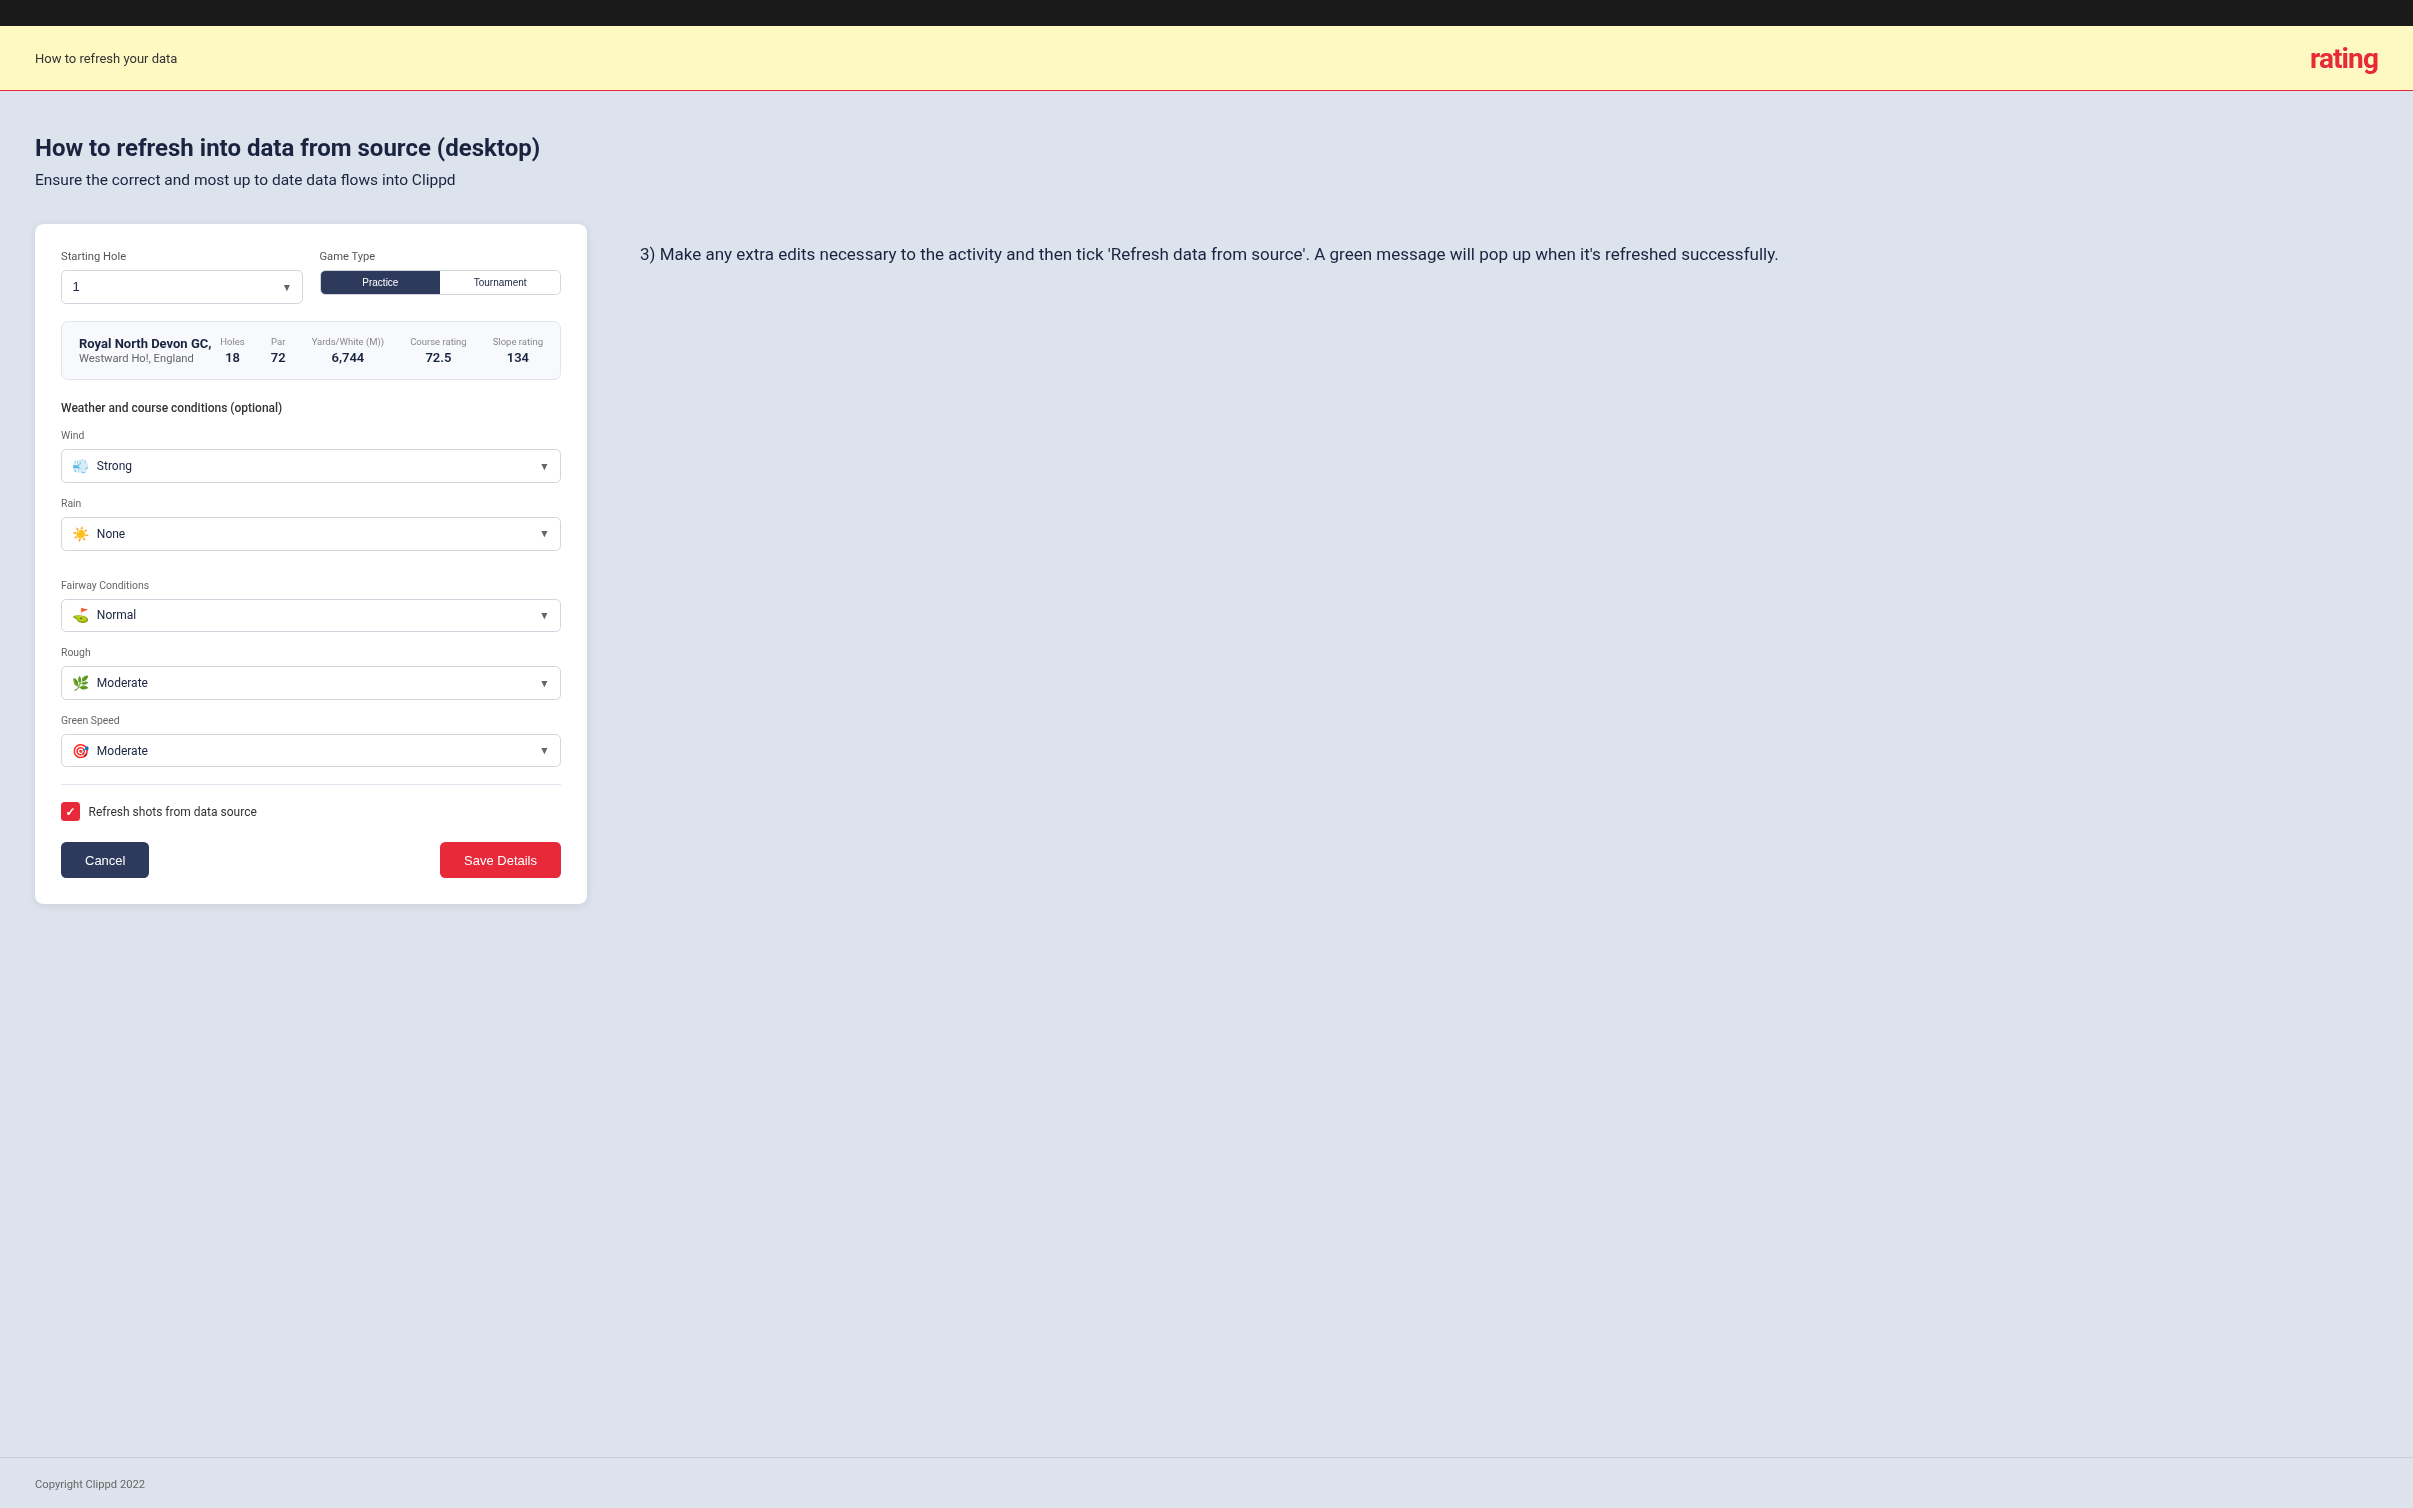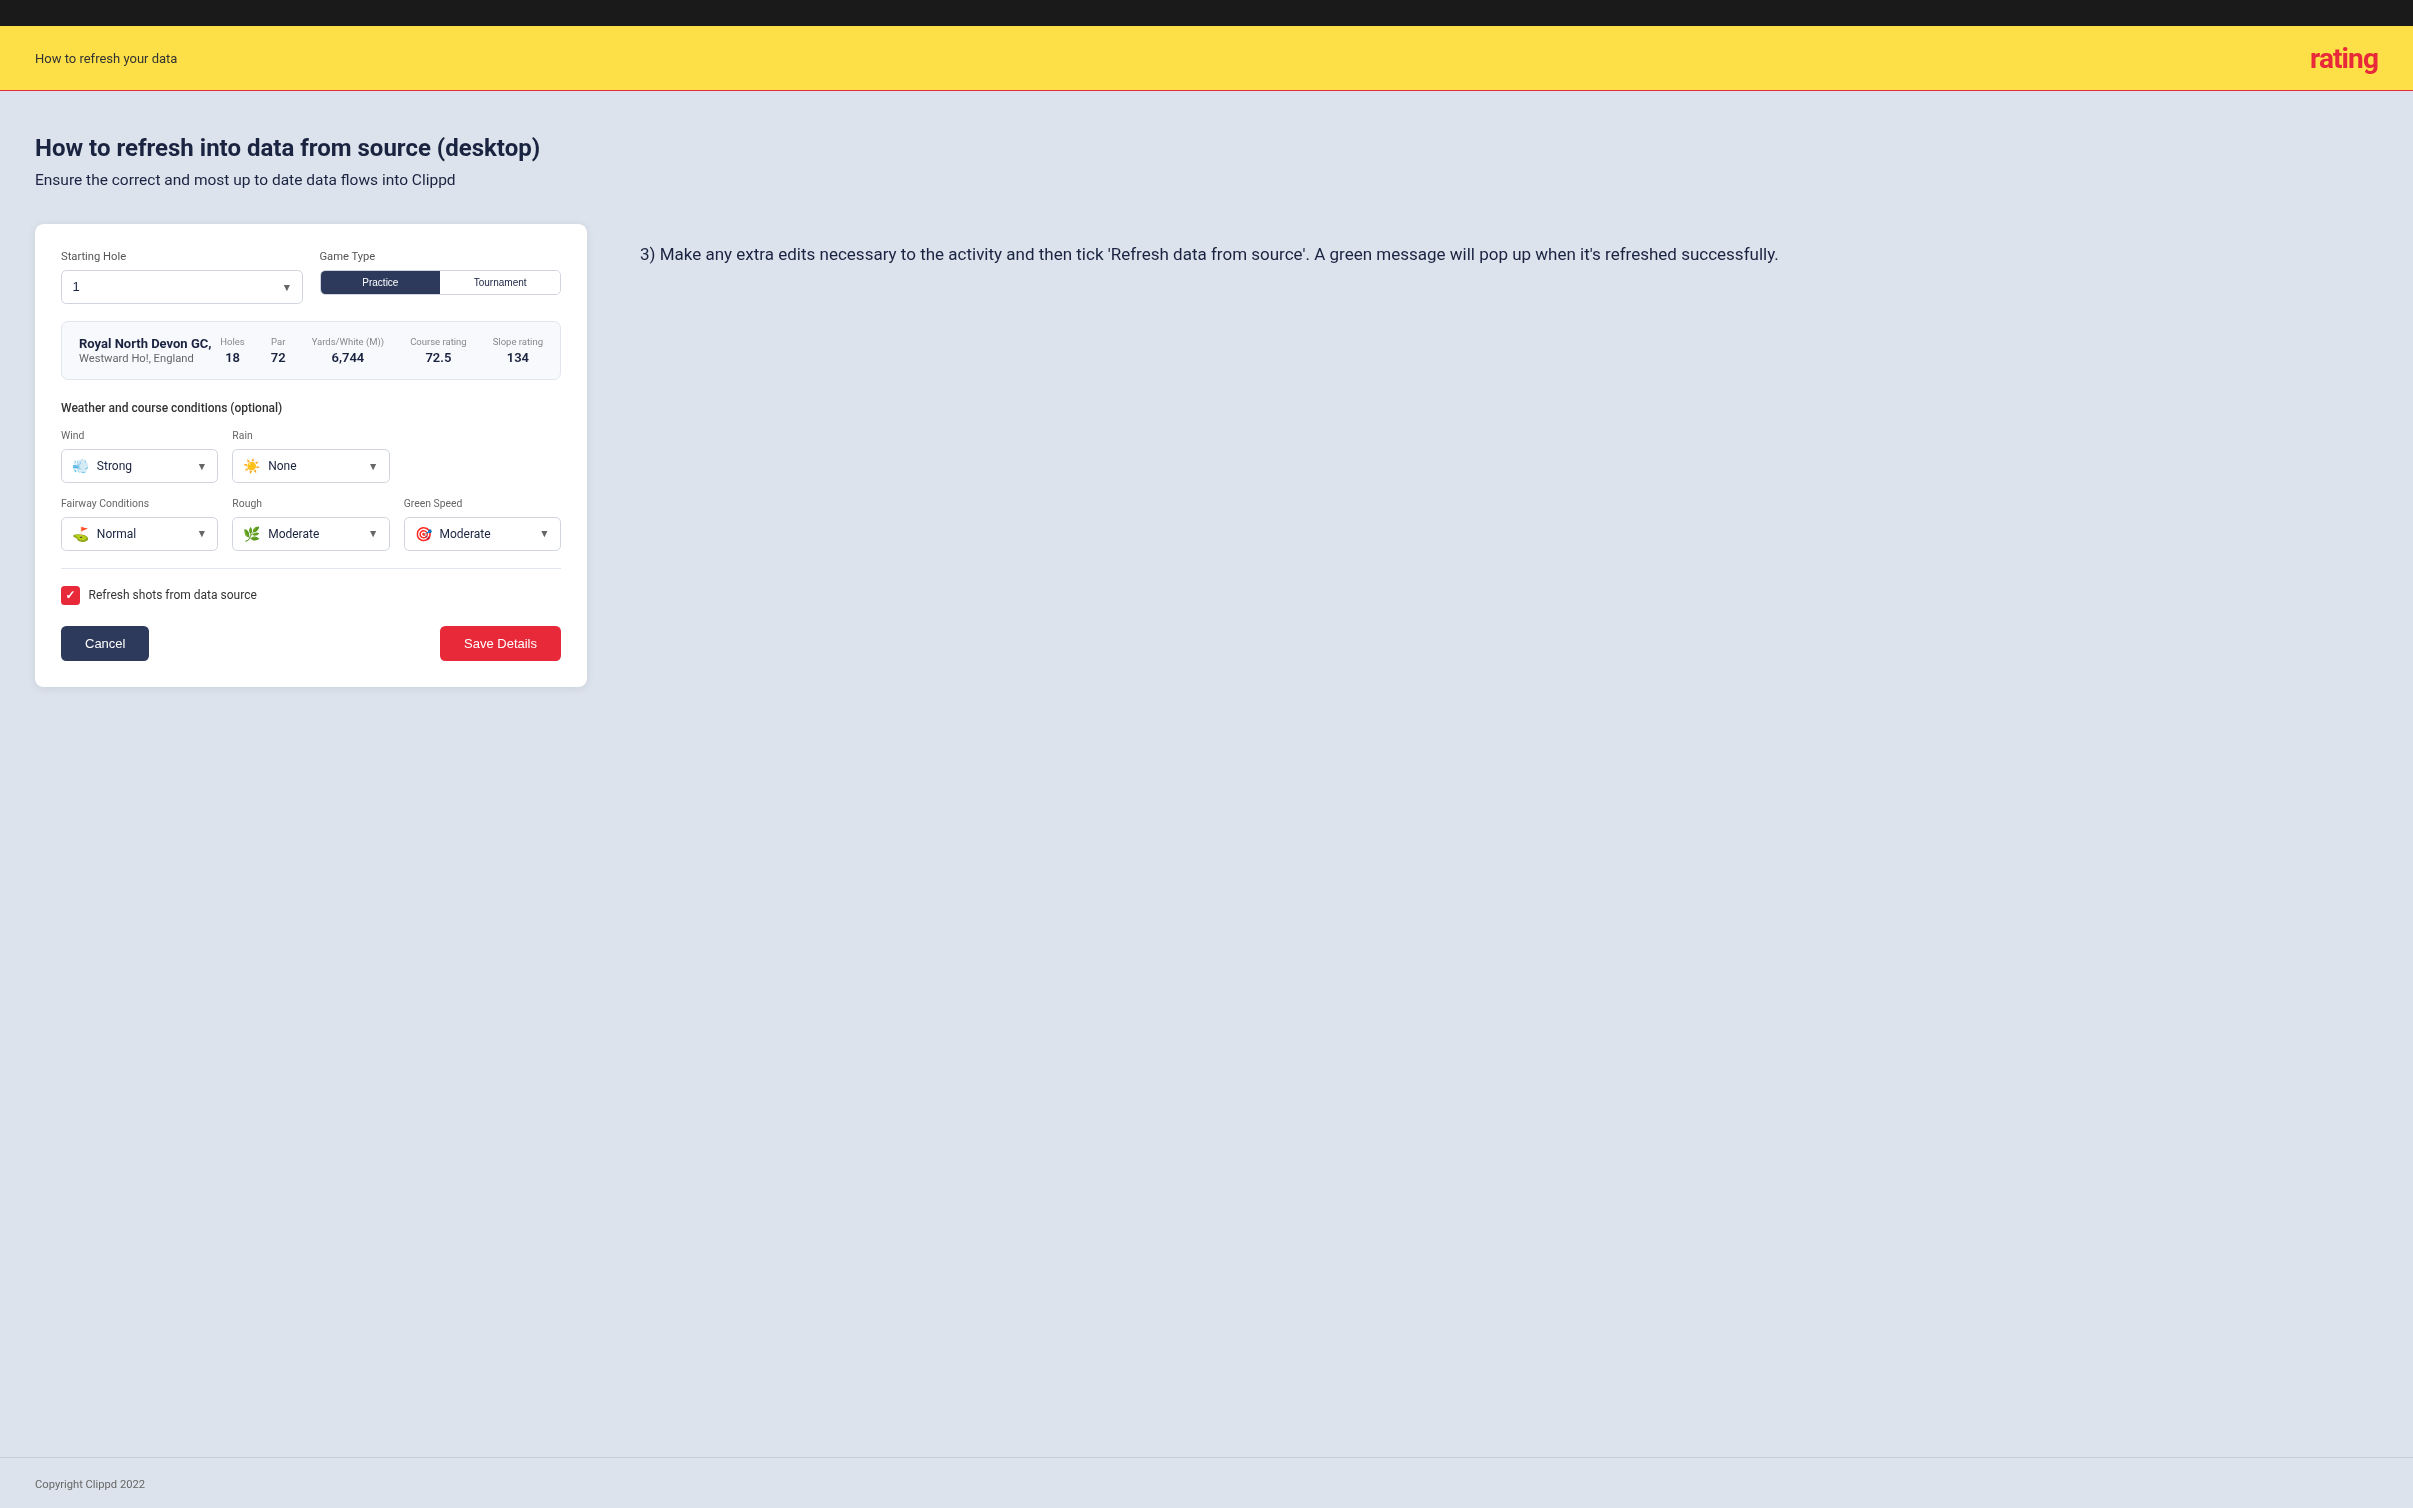--- a/index.html
+++ b/index.html
@@ -10,21 +10,21 @@
       display: flex;
       flex-direction: column;
     }
 
     .top-bar {
       background: #1a1a1a;
       height: 26px;
     }
 
     .header {
-      background: #fde047;
+      background: #fef9c3;
       padding: 15.5px 35px;
       display: flex;
       align-items: center;
       justify-content: space-between;
       border-bottom: 1.7px solid #e8293a;
       text-align: center;
     }
 
     .header-title {
       font-size: 13px;
@@ -202,20 +202,21 @@
       font-size: 12px;
       font-weight: 500;
       color: #333;
       margin-bottom: 14px;
     }
 
     .conditions-grid {
       display: flex;
       gap: 14px;
       margin-bottom: 14px;
+      flex-direction: column;
     }
 
     .condition-group {
       flex: 1;
       display: flex;
       flex-direction: column;
     }
 
     .condition-label {
       font-size: 10.4px;

